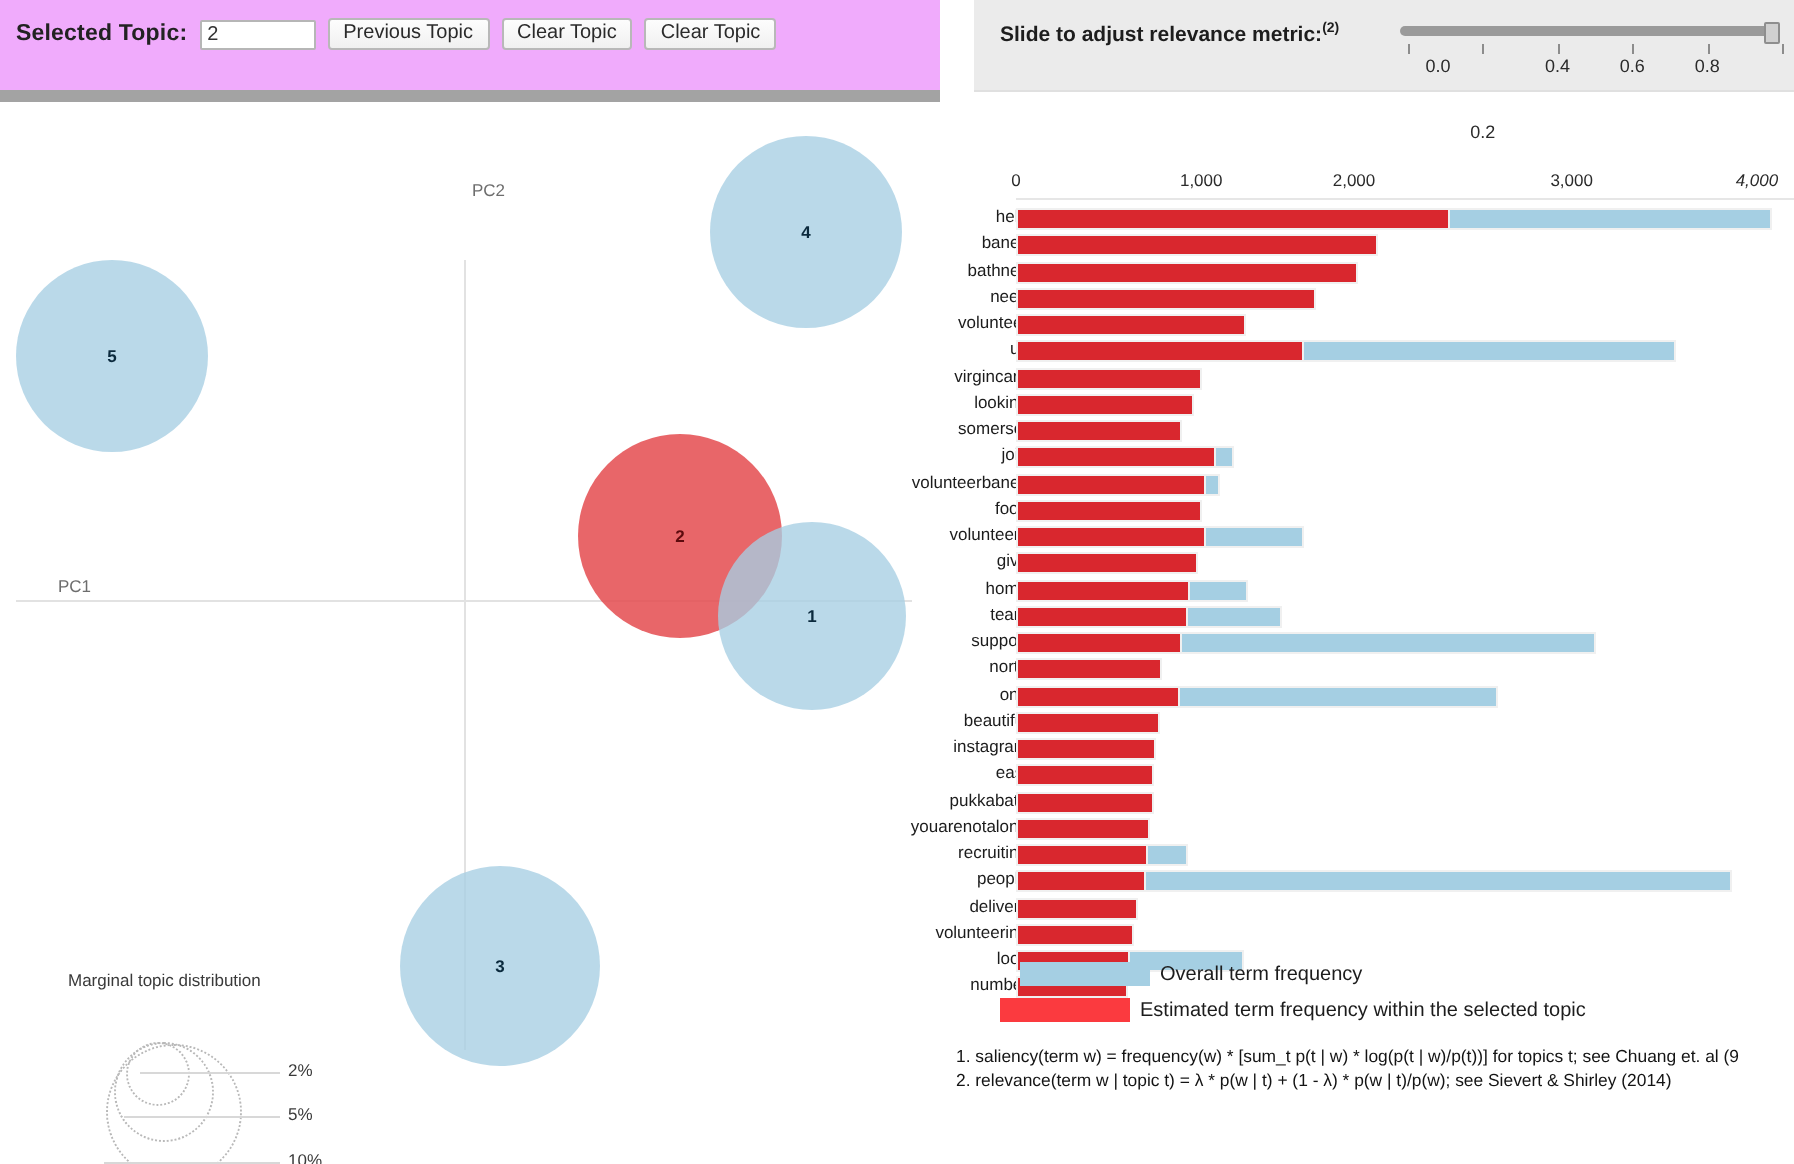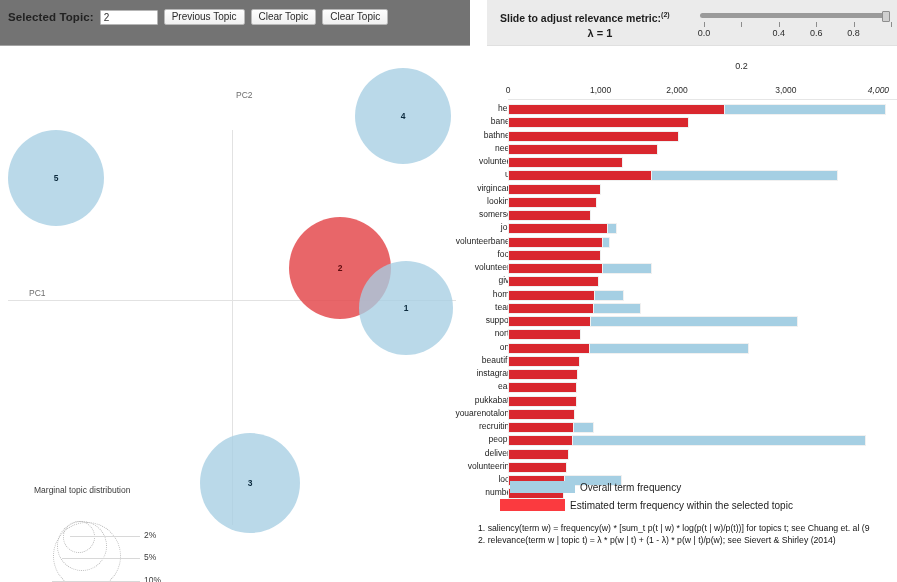--- a/index.html
+++ b/index.html
@@ -8,21 +8,21 @@
     background:#ffffff;
     font-family:"Liberation Sans", sans-serif;
     color:#000;
     position:relative;
   }
   .panel{position:absolute;}
 
   
   #topbar-left{
     left:0;top:0;width:470px;height:45px;
-    background:#737373;border-bottom:1px solid #a3a3a3;
+    background:#f0abfc;border-bottom:6px solid #a3a3a3;
   }
   #topbar-left .row{position:absolute;left:8px;top:9px;display:flex;align-items:center;gap:6px;}
   .tb-label{font-size:11.5px;font-weight:bold;color:#222;letter-spacing:.1px;}
   .tb-input{
     width:58px;height:15px;line-height:15px;
     background:#fff;border:1px solid #b6b6b6;
     font-size:10px;font-family:"Liberation Sans", sans-serif;
     padding:0 3px;color:#333;border-radius:1px;box-sizing:border-box;
   }
   .tb-btn{
@@ -118,27 +118,26 @@
     <button class="tb-btn">Previous Topic</button>
     <button class="tb-btn">Clear Topic</button>
     <button class="tb-btn">Clear Topic</button>
   </div>
 </div>
 
 <div class="panel" id="topbar-right">
   <div id="slider-label">
     <span>Slide to adjust relevance metric:</span><sup>(2)</sup>
   </div>
-  <div id="lambda-value">λ = 1</div>
   <div id="slider-wrap">
     <div id="slider-track"></div>
     <div id="slider-thumb"></div>
     <div id="slider-ticks">
         <div class="s-tick" style="left: 4px;"></div>
-        <div class="s-tick-lbl" style="left: 4px;">0.0</div>
+        <div class="s-tick-lbl" style="left: 19px;">0.0</div>
         <div class="s-tick" style="left: 41.4px;"></div>
         <div class="s-tick-lbl" style="left: 41.4px; margin-top: 33px;">0.2</div>
         <div class="s-tick" style="left: 78.8px;"></div>
         <div class="s-tick-lbl" style="left: 78.8px;">0.4</div>
         <div class="s-tick" style="left: 116.2px;"></div>
         <div class="s-tick-lbl" style="left: 116.2px;">0.6</div>
         <div class="s-tick" style="left: 153.6px;"></div>
         <div class="s-tick-lbl" style="left: 153.6px;">0.8</div>
         <div class="s-tick" style="left: 191px;"></div>
       </div>

